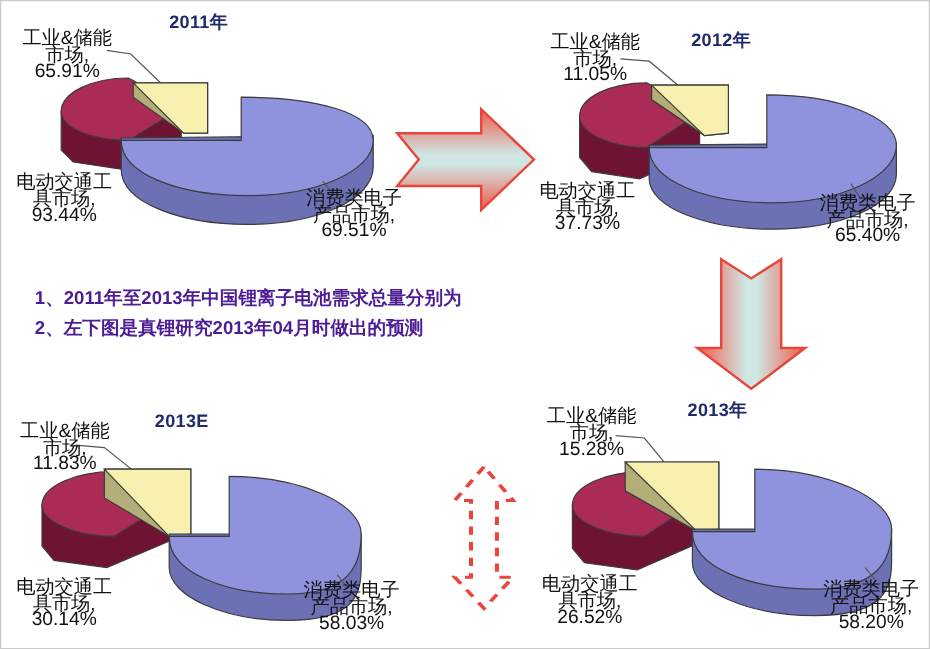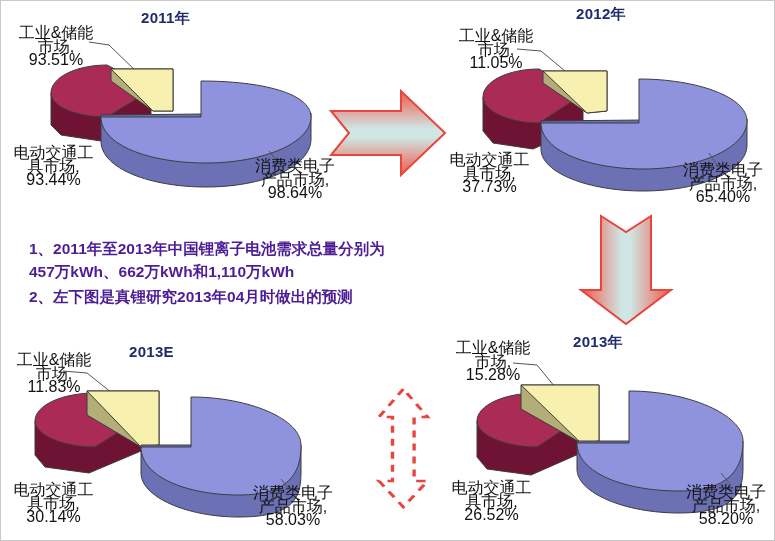--- a/index.html
+++ b/index.html
@@ -43,39 +43,39 @@
                L310,112 L100,114 Z" fill="#6C71B5" stroke="#3C3C3C" stroke-width="1"></path>
       <path d="M200,80 L200,116 L100,116 C100,144 148,162 205,162
                C262,162 310,142 310,116 C310,92 260,80 200,80 Z" fill="#8F93DE" stroke="#3C3C3C" stroke-width="1"></path>
 
       <polyline points="268,150 276,160" fill="none" stroke="#555" stroke-width="1"></polyline>
     </svg>
 
     <div class="lbl" style="left:5px;top:25px;width:100px;">
       <div>工业&amp;储能</div>
       <div>市场,</div>
-      <div>93.51%</div>
+      <div>65.91%</div>
     </div>
 
     <div class="lbl" style="left:0px;top:145px;width:105px;">
       <div>电动交通工</div>
       <div>具市场,</div>
       <div>93.44%</div>
     </div>
 
     <div class="lbl" style="left:244px;top:158px;width:100px;">
       <div>消费类电子</div>
       <div>产品市场,</div>
-      <div>98.64%</div>
+      <div>69.51%</div>
     </div>
   </div>
 
   <div class="chart" style="left:420px;top:0px;width:355px;height:225px;">
 
-    <div class="chart-title" style="left:155px;top:4px;">2012年</div>
+    <div class="chart-title" style="left:155px;top:23px;">2012年</div>
 
     <svg width="355" height="225" style="position:absolute;left:0;top:0;">
       <polyline points="96,48 120,50 150,75" fill="none" stroke="#555" stroke-width="1"></polyline>
       <path d="M62,96 L62,130 L72,142 L112,148 L162,126 L162,92 Z" fill="#6E1333" stroke="#3C3C3C" stroke-width="1"></path>
       <path d="M62,96 C62,80 88,68 118,68 L164,92 L118,122 C88,122 62,110 62,96 Z" fill="#AA2B56" stroke="#3C3C3C" stroke-width="1"></path>
       <path d="M186,70 L186,110 L166,112 L122,82 L122,70 Z" fill="#B3AD77" stroke="#3C3C3C" stroke-width="1"></path>
       <path d="M122,70 L186,70 L186,110 L166,112 Z" fill="#F7F0AE" stroke="#3C3C3C" stroke-width="1"></path>
       <path d="M120,148 C120,172 168,190 222,190 C280,190 326,170 326,144
                L326,118 L120,120 Z" fill="#6C71B5" stroke="#3C3C3C" stroke-width="1"></path>
       <path d="M218,78 L218,122 L120,122 C120,150 168,168 222,168
@@ -197,17 +197,16 @@
     </defs>
     <polygon points="30,10 55,26 80,10 80,84 100,84 55,118 10,84 30,84" fill="url(#gradV)" stroke="#E8453C" stroke-width="2"></polygon>
   </svg>
 
   <svg width="110" height="135" style="position:absolute;left:335px;top:380px;">
     <polygon points="38,8 20,36 30,36 30,100 20,100 38,126 56,100 46,100 46,36 56,36" fill="none" stroke="#E8453C" stroke-width="2.5" stroke-dasharray="7,6" transform="translate(16,0) scale(1.35,1)"></polygon>
   </svg>
 
   <div class="txtblock" style="left:28px;top:236px;">
     <div>1、2011年至2013年中国锂离子电池需求总量分别为</div>
-    <div>457万kWh、662万kWh和1,110万kWh</div>
     <div class="l2">2、左下图是真锂研究2013年04月时做出的预测</div>
   </div>
 
 </div>
 
 </body></html>

